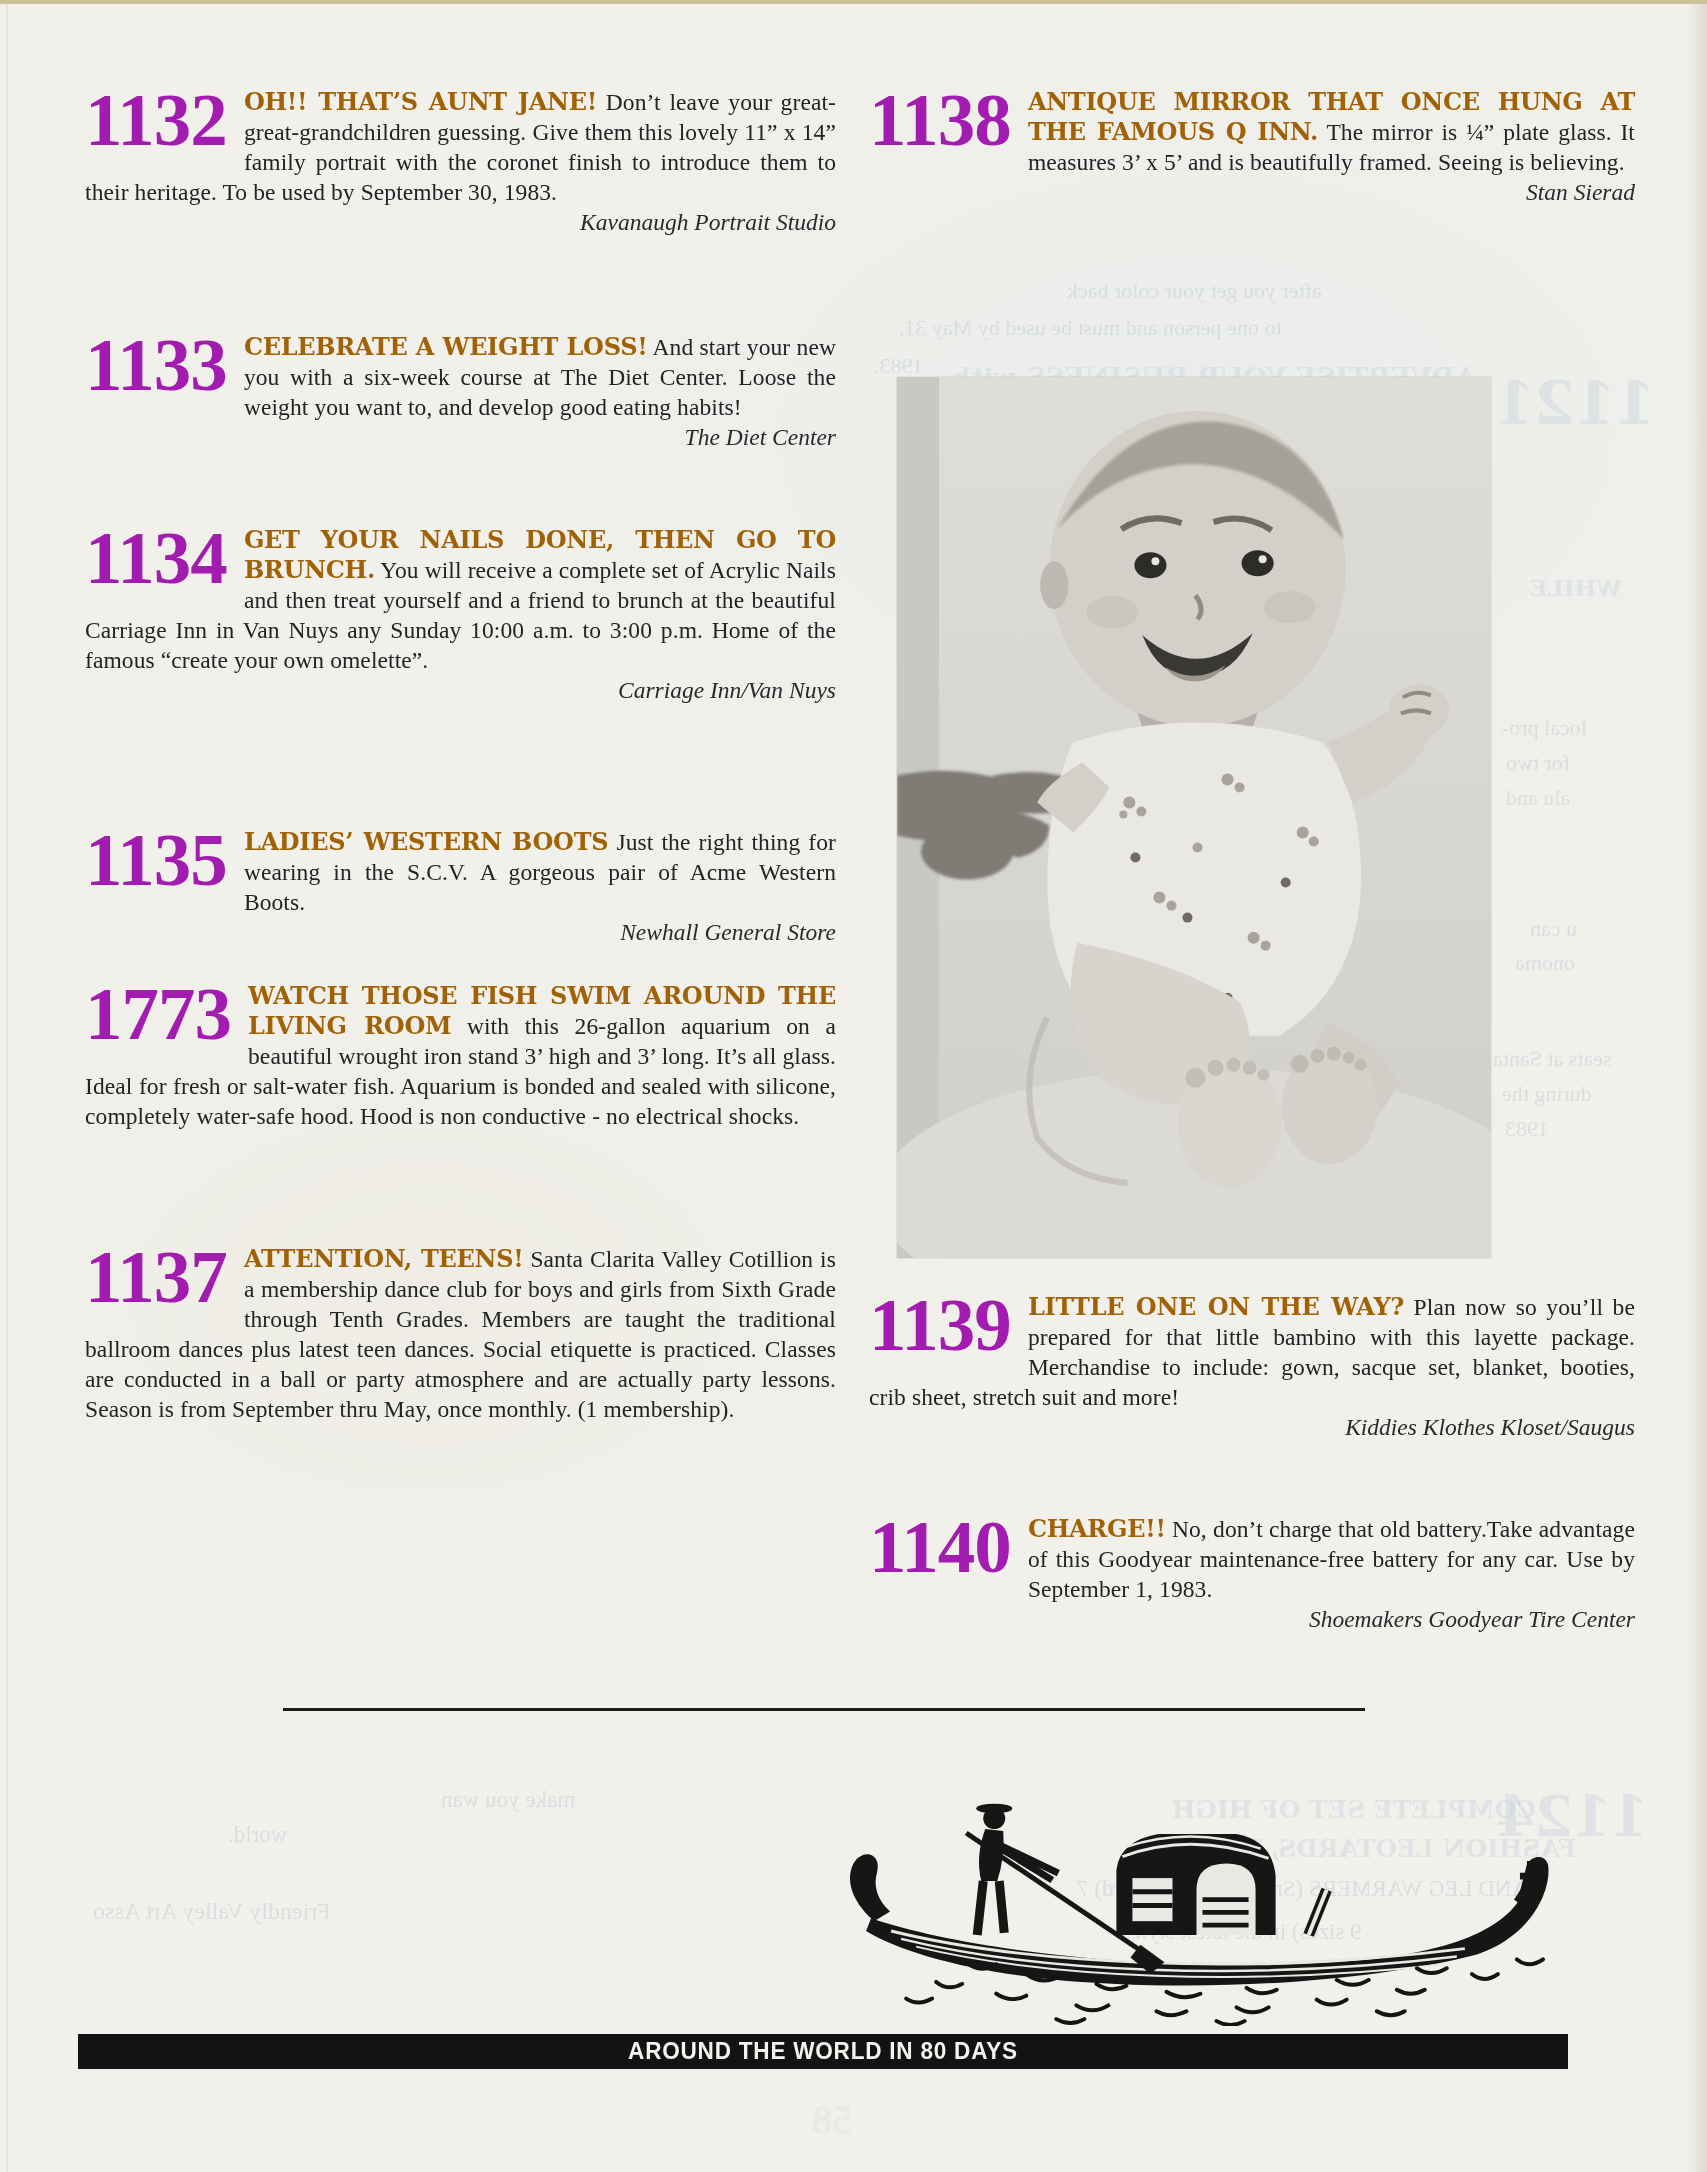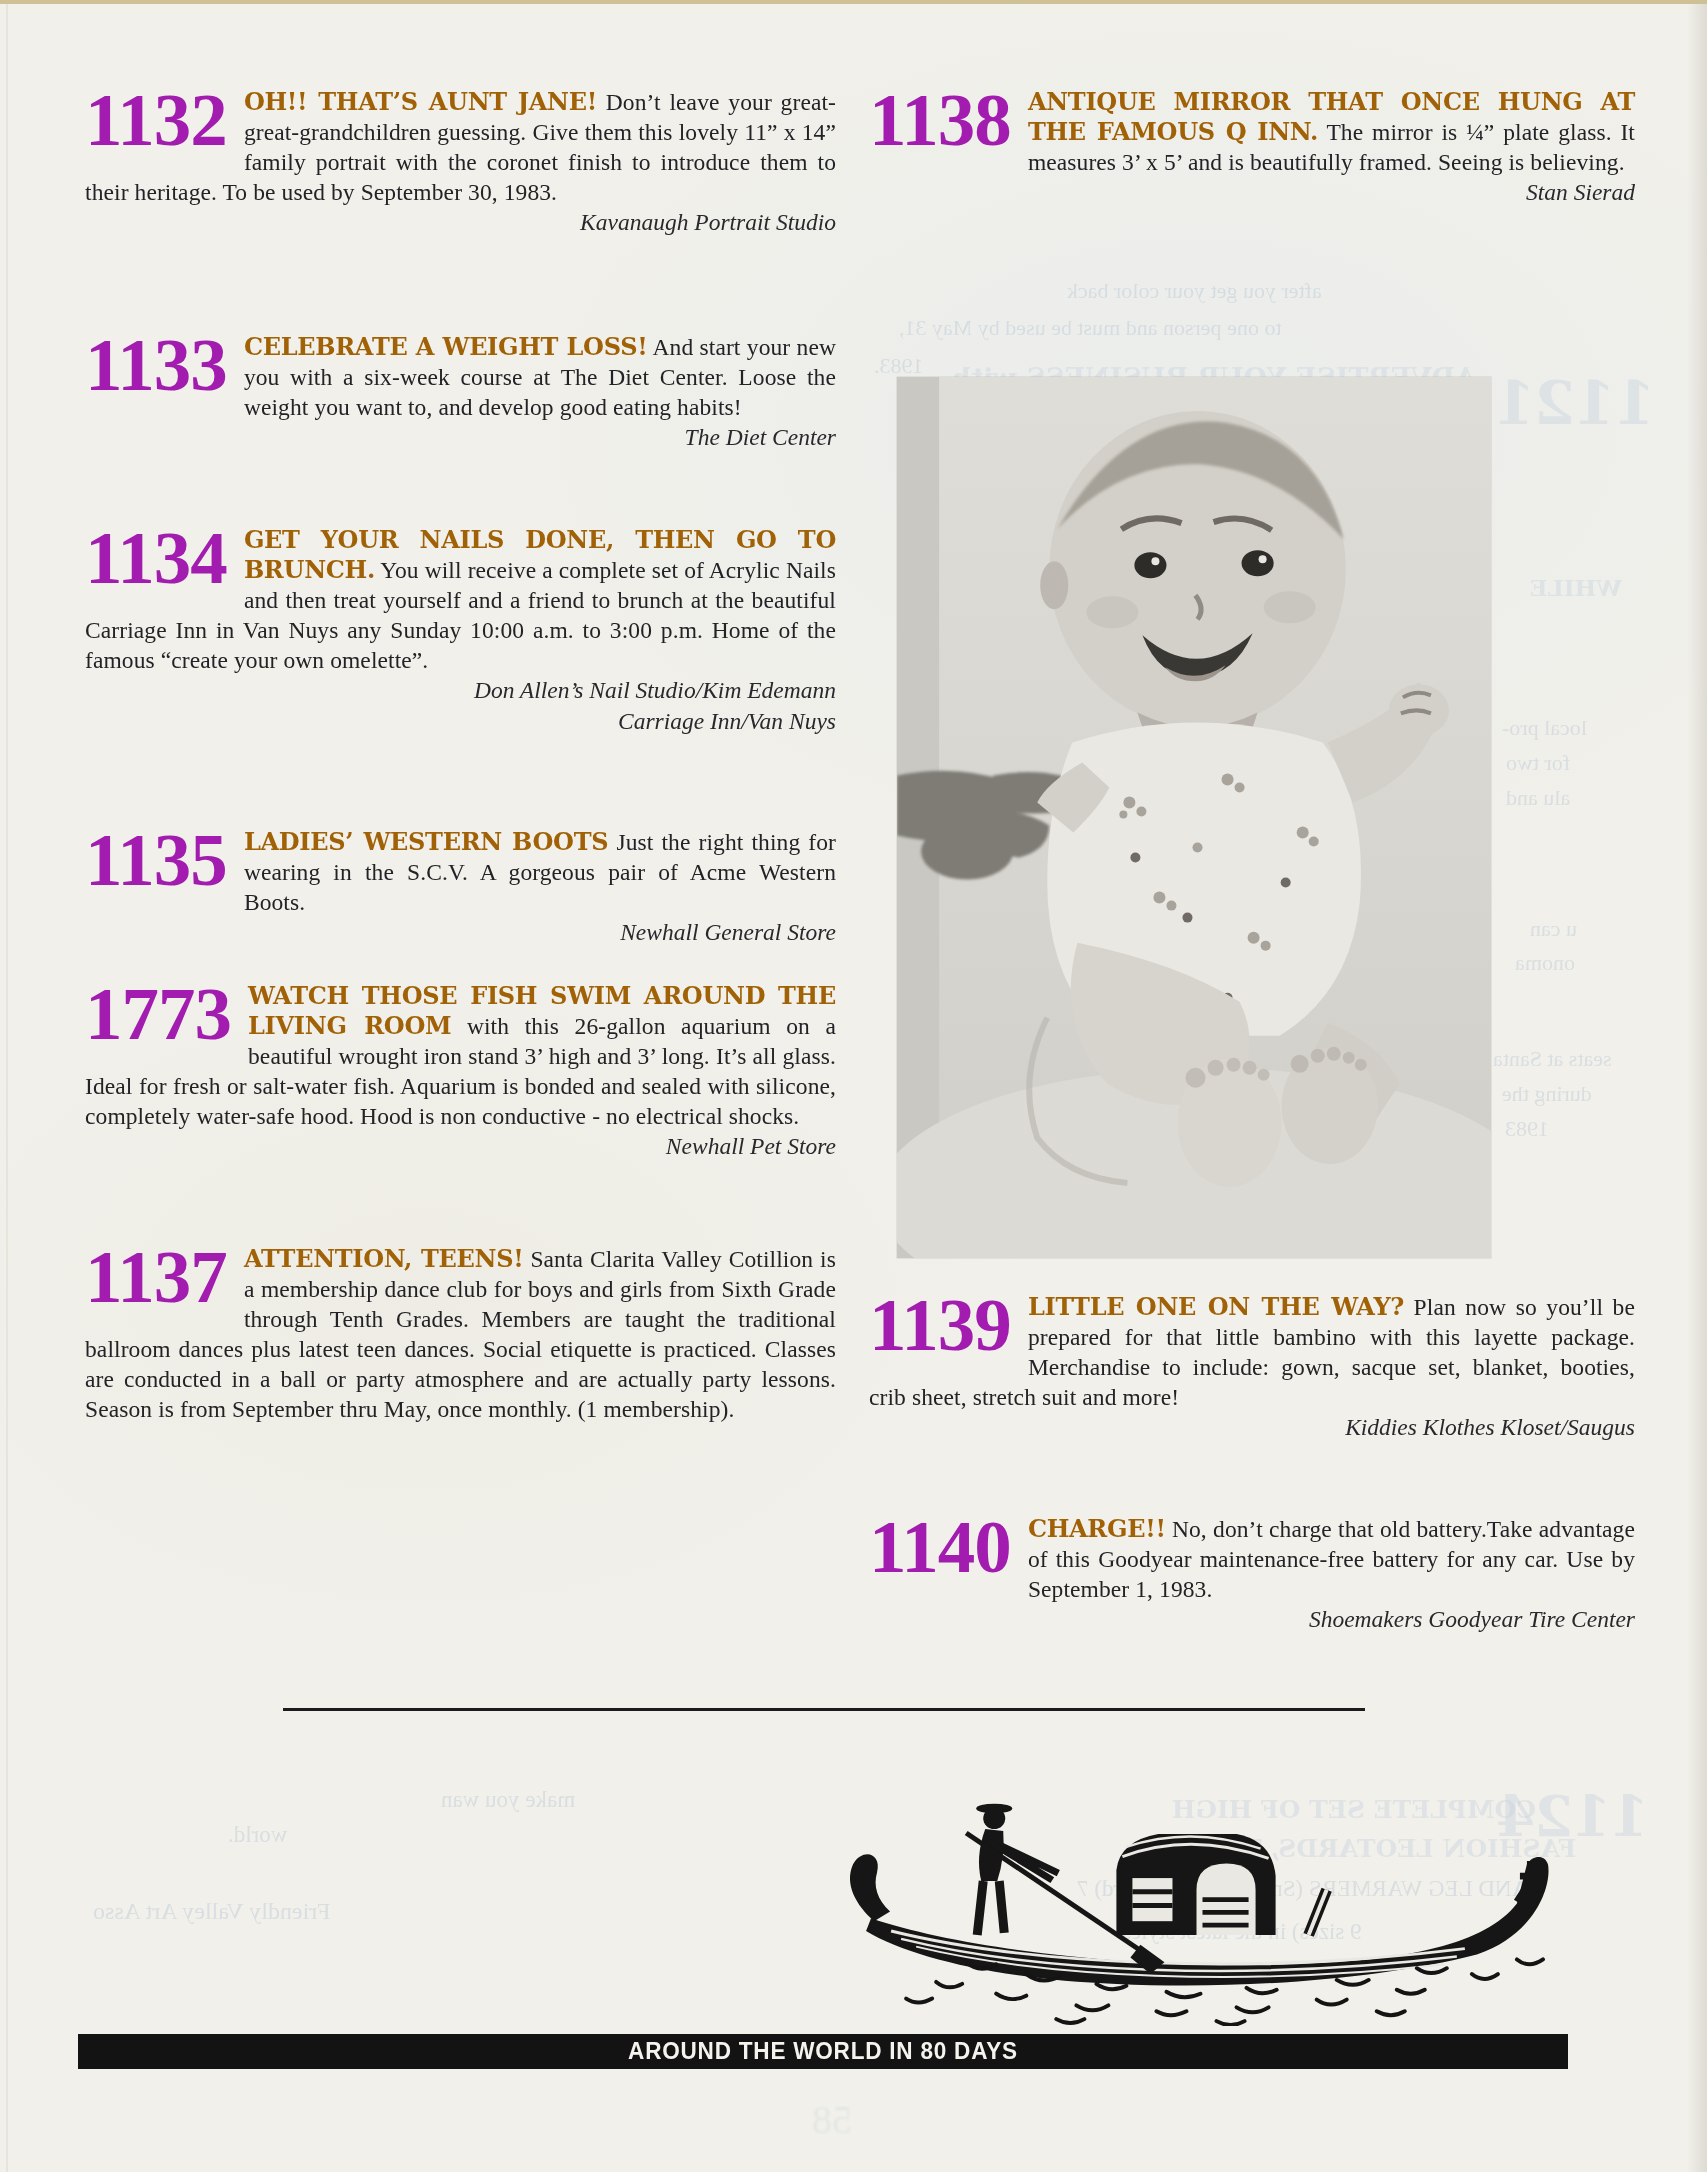--- a/index.html
+++ b/index.html
@@ -116,37 +116,33 @@
   <article class="item p1133">
     <p><span class="num">1133</span><span class="hl">CELEBRATE A WEIGHT LOSS!</span> <span>And start your new you with a six-week course at The Diet Center. Loose the weight you want to, and develop good eating habits!</span></p>
     <div class="attr">
         <div>The Diet Center</div>
       </div>
   </article>
 
   <article class="item p1134">
     <p><span class="num">1134</span><span class="hl">GET YOUR NAILS DONE, THEN GO TO BRUNCH.</span> <span>You will receive a complete set of Acrylic Nails and then treat yourself and a friend to brunch at the beautiful Carriage Inn in Van Nuys any Sunday 10:00 a.m. to 3:00 p.m. Home of the famous “create your own omelette”.</span></p>
     <div class="attr">
-      <div>Don Allen’s Nail Studio/Kim Edemann</div>
       <div>Carriage Inn/Van Nuys</div>
     </div>
   </article>
 
   <article class="item p1135">
     <p><span class="num">1135</span><span class="hl">LADIES’ WESTERN BOOTS</span> <span>Just the right thing for wearing in the S.C.V. A gorgeous pair of Acme Western Boots.</span></p>
     <div class="attr">
         <div>Newhall General Store</div>
       </div>
   </article>
 
   <article class="item p1136">
     <p><span class="num">1773</span><span class="hl">WATCH THOSE FISH SWIM AROUND THE LIVING ROOM</span> <span>with this 26-gallon aquarium on a beautiful wrought iron stand 3’ high and 3’ long. It’s all glass. Ideal for fresh or salt-water fish. Aquarium is bonded and sealed with silicone, completely water-safe hood. Hood is non conductive - no electrical shocks.</span></p>
-    <div class="attr">
-        <div>Newhall Pet Store</div>
-      </div>
   </article>
 
   <article class="item p1137">
     <p><span class="num">1137</span><span class="hl">ATTENTION, TEENS!</span> <span>Santa Clarita Valley Cotillion is a membership dance club for boys and girls from Sixth Grade through Tenth Grades. Members are taught the traditional ballroom dances plus latest teen dances. Social etiquette is practiced. Classes are conducted in a ball or party atmosphere and are actually party lessons. Season is from September thru May, once monthly. (1 membership).</span></p>
   </article>
 
   <article class="item p1138">
     <p><span class="num">1138</span><span class="hl">ANTIQUE MIRROR THAT ONCE HUNG AT THE FAMOUS Q INN.</span> <span>The mirror is ¼” plate glass. It measures 3’ x 5’ and is beautifully framed. Seeing is believing.</span></p>
     <div class="attr">
         <div>Stan Sierad</div>

